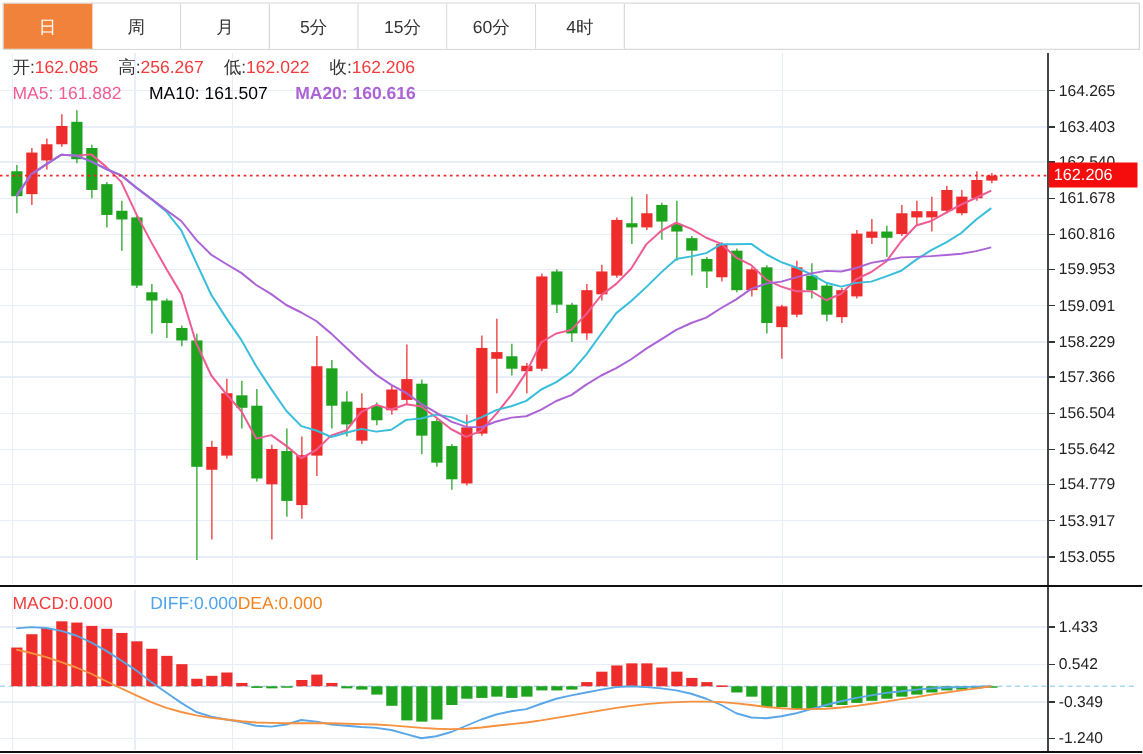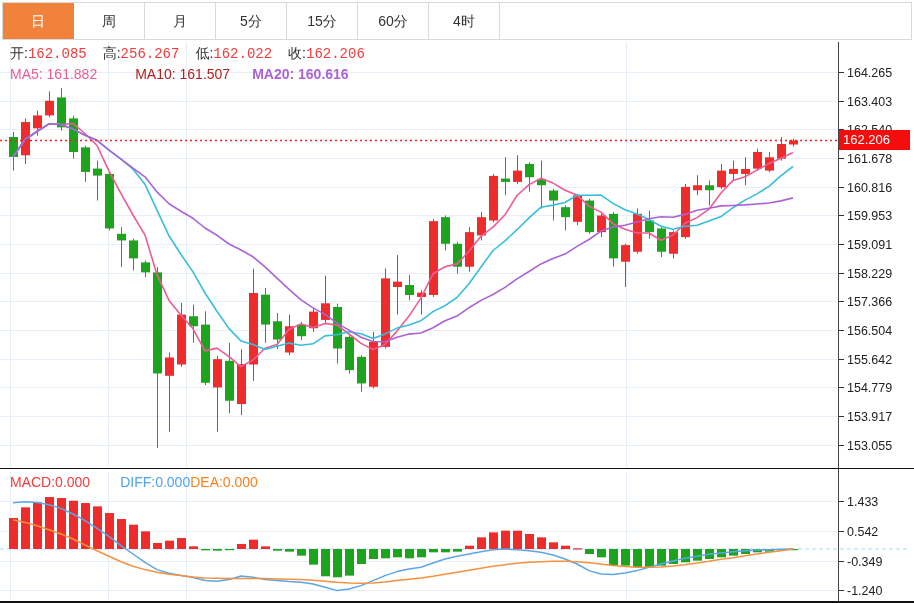--- a/index.html
+++ b/index.html
@@ -5,24 +5,24 @@
   html,body{margin:0;padding:0;background:#fff;}
   .app{position:relative;width:914px;height:603px;overflow:hidden;background:#fff;
        font-family:"Liberation Sans","DejaVu Sans",sans-serif;}
   #chart{position:absolute;left:0;top:0;z-index:1;}
   .tabbar{position:absolute;left:2px;top:2px;width:910px;height:38px;z-index:3;
           display:flex;border:1px solid #d9d9d9;box-sizing:border-box;background:#fff;}
   .tab{width:71px;height:100%;line-height:36px;text-align:center;font-size:14px;color:#333;
        border-right:1px solid #d9d9d9;box-sizing:border-box;cursor:pointer;background:#fff;}
   .tab.sel{background:#f0823c;color:#fff;border-right:1px solid #f0823c;}
   .ohlc-row{position:absolute;left:10px;top:45px;z-index:2;font-size:14px;color:#333;white-space:nowrap;}
-  .ohlc-row .vl{color:#f43b3b;margin-right:16px;font-family:Liberation Mono, monospace;}
+  .ohlc-row .vl{color:#f43b3b;margin-right:16px;}
   .ma-row{position:absolute;left:10px;top:66px;z-index:2;font-size:14px;white-space:nowrap;}
   .ma-row .ma5{color:#ef5b93;}
-  .ma-row .ma10{color:#b91c1c;margin-left:38px;}
+  .ma-row .ma10{color:#000000;margin-left:22px;}
   .ma-row .ma20{color:#ab63d6;margin-left:22px;font-weight:bold;}
   .macd-row{position:absolute;left:10px;top:474px;z-index:2;font-size:14px;white-space:nowrap;}
   .macd-row .m{color:#f43b3b;}
   .macd-row .d{color:#4da3ee;margin-left:30px;}
   .macd-row .e{color:#f5821e;}
   .badge{position:absolute;left:839px;top:130px;width:71px;height:20px;z-index:2;
          background:#f50d0d;color:#fff;font-size:13px;line-height:20px;padding-left:4px;box-sizing:border-box;}
 </style>
 </head>
 <body>

